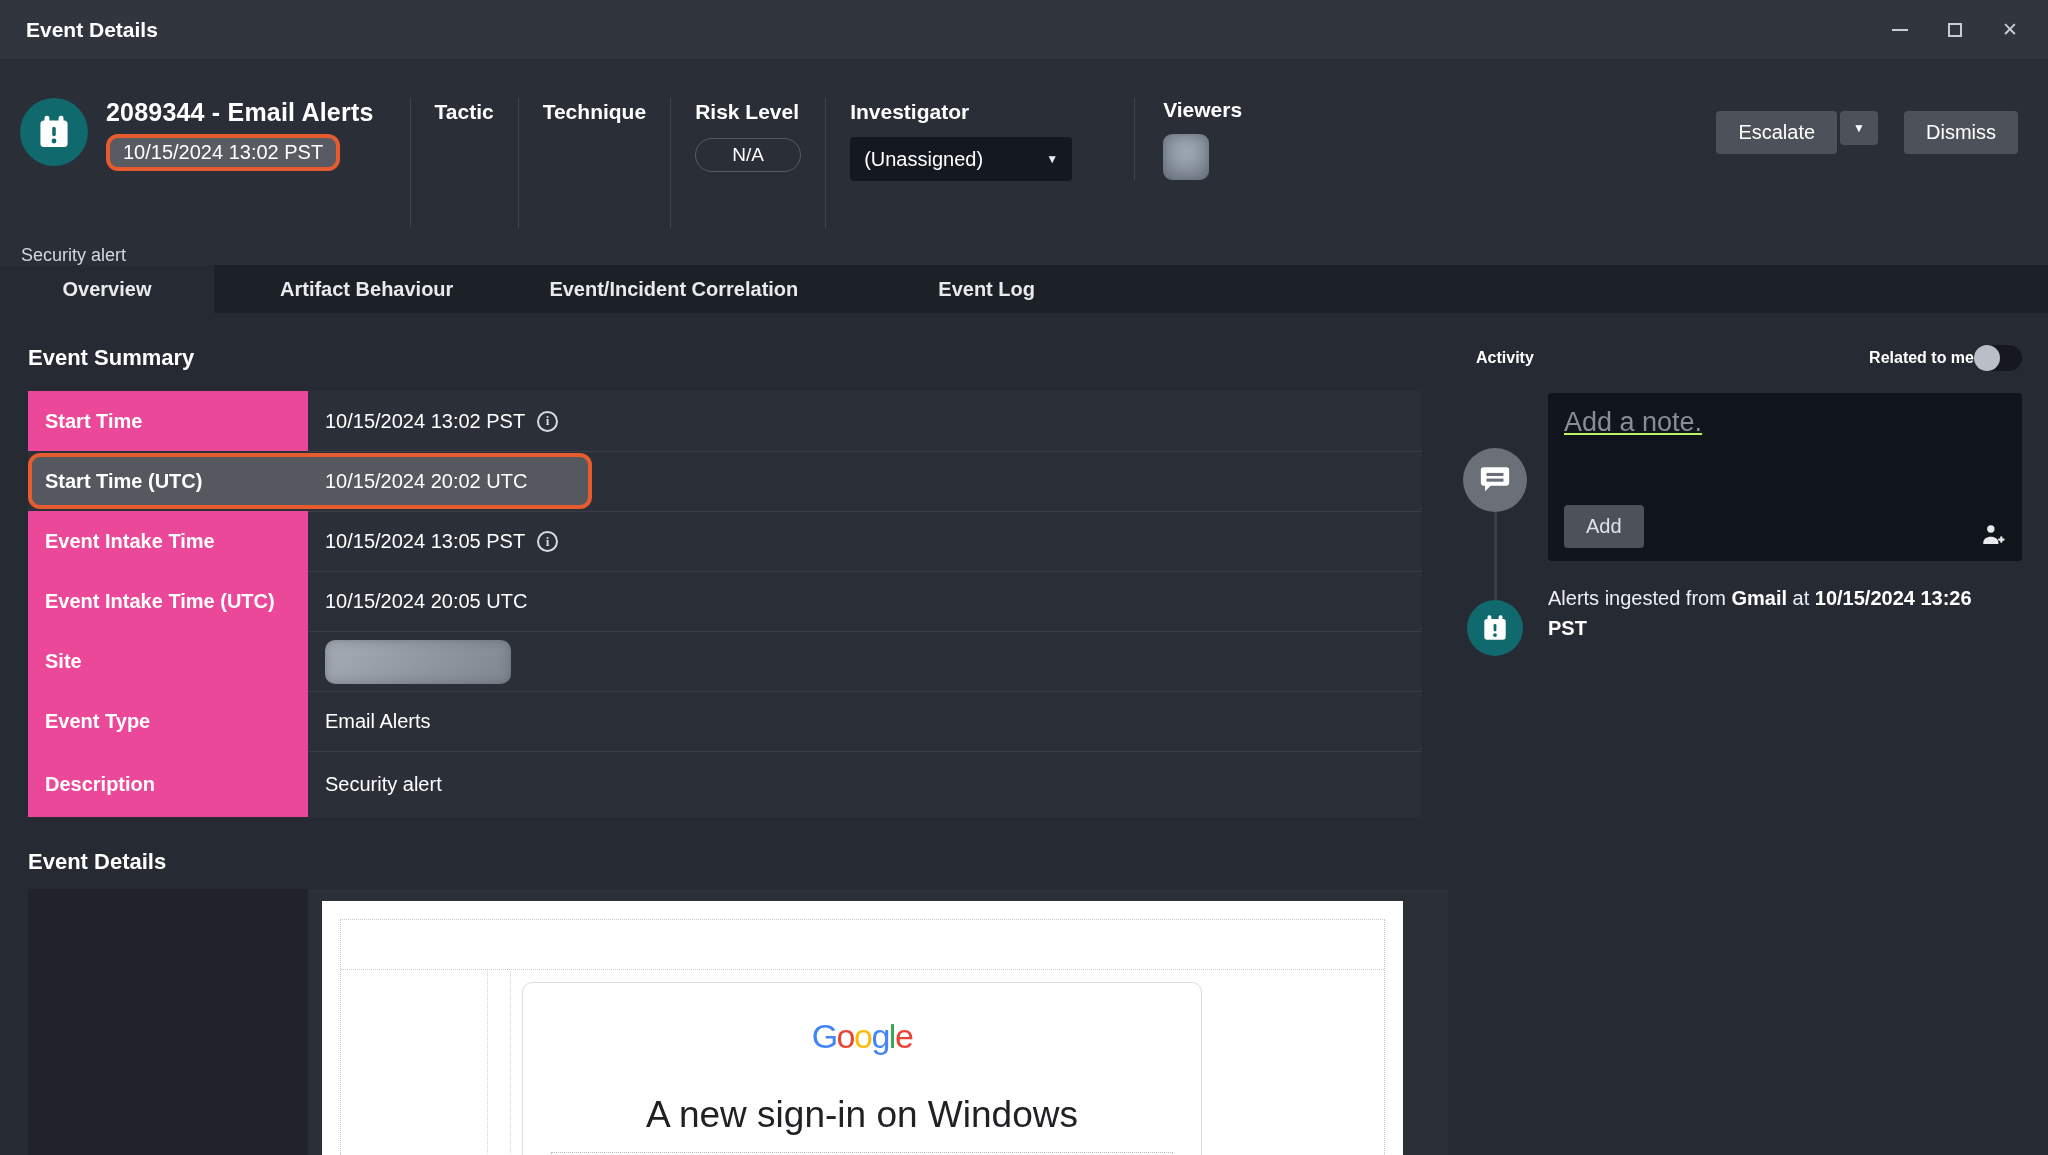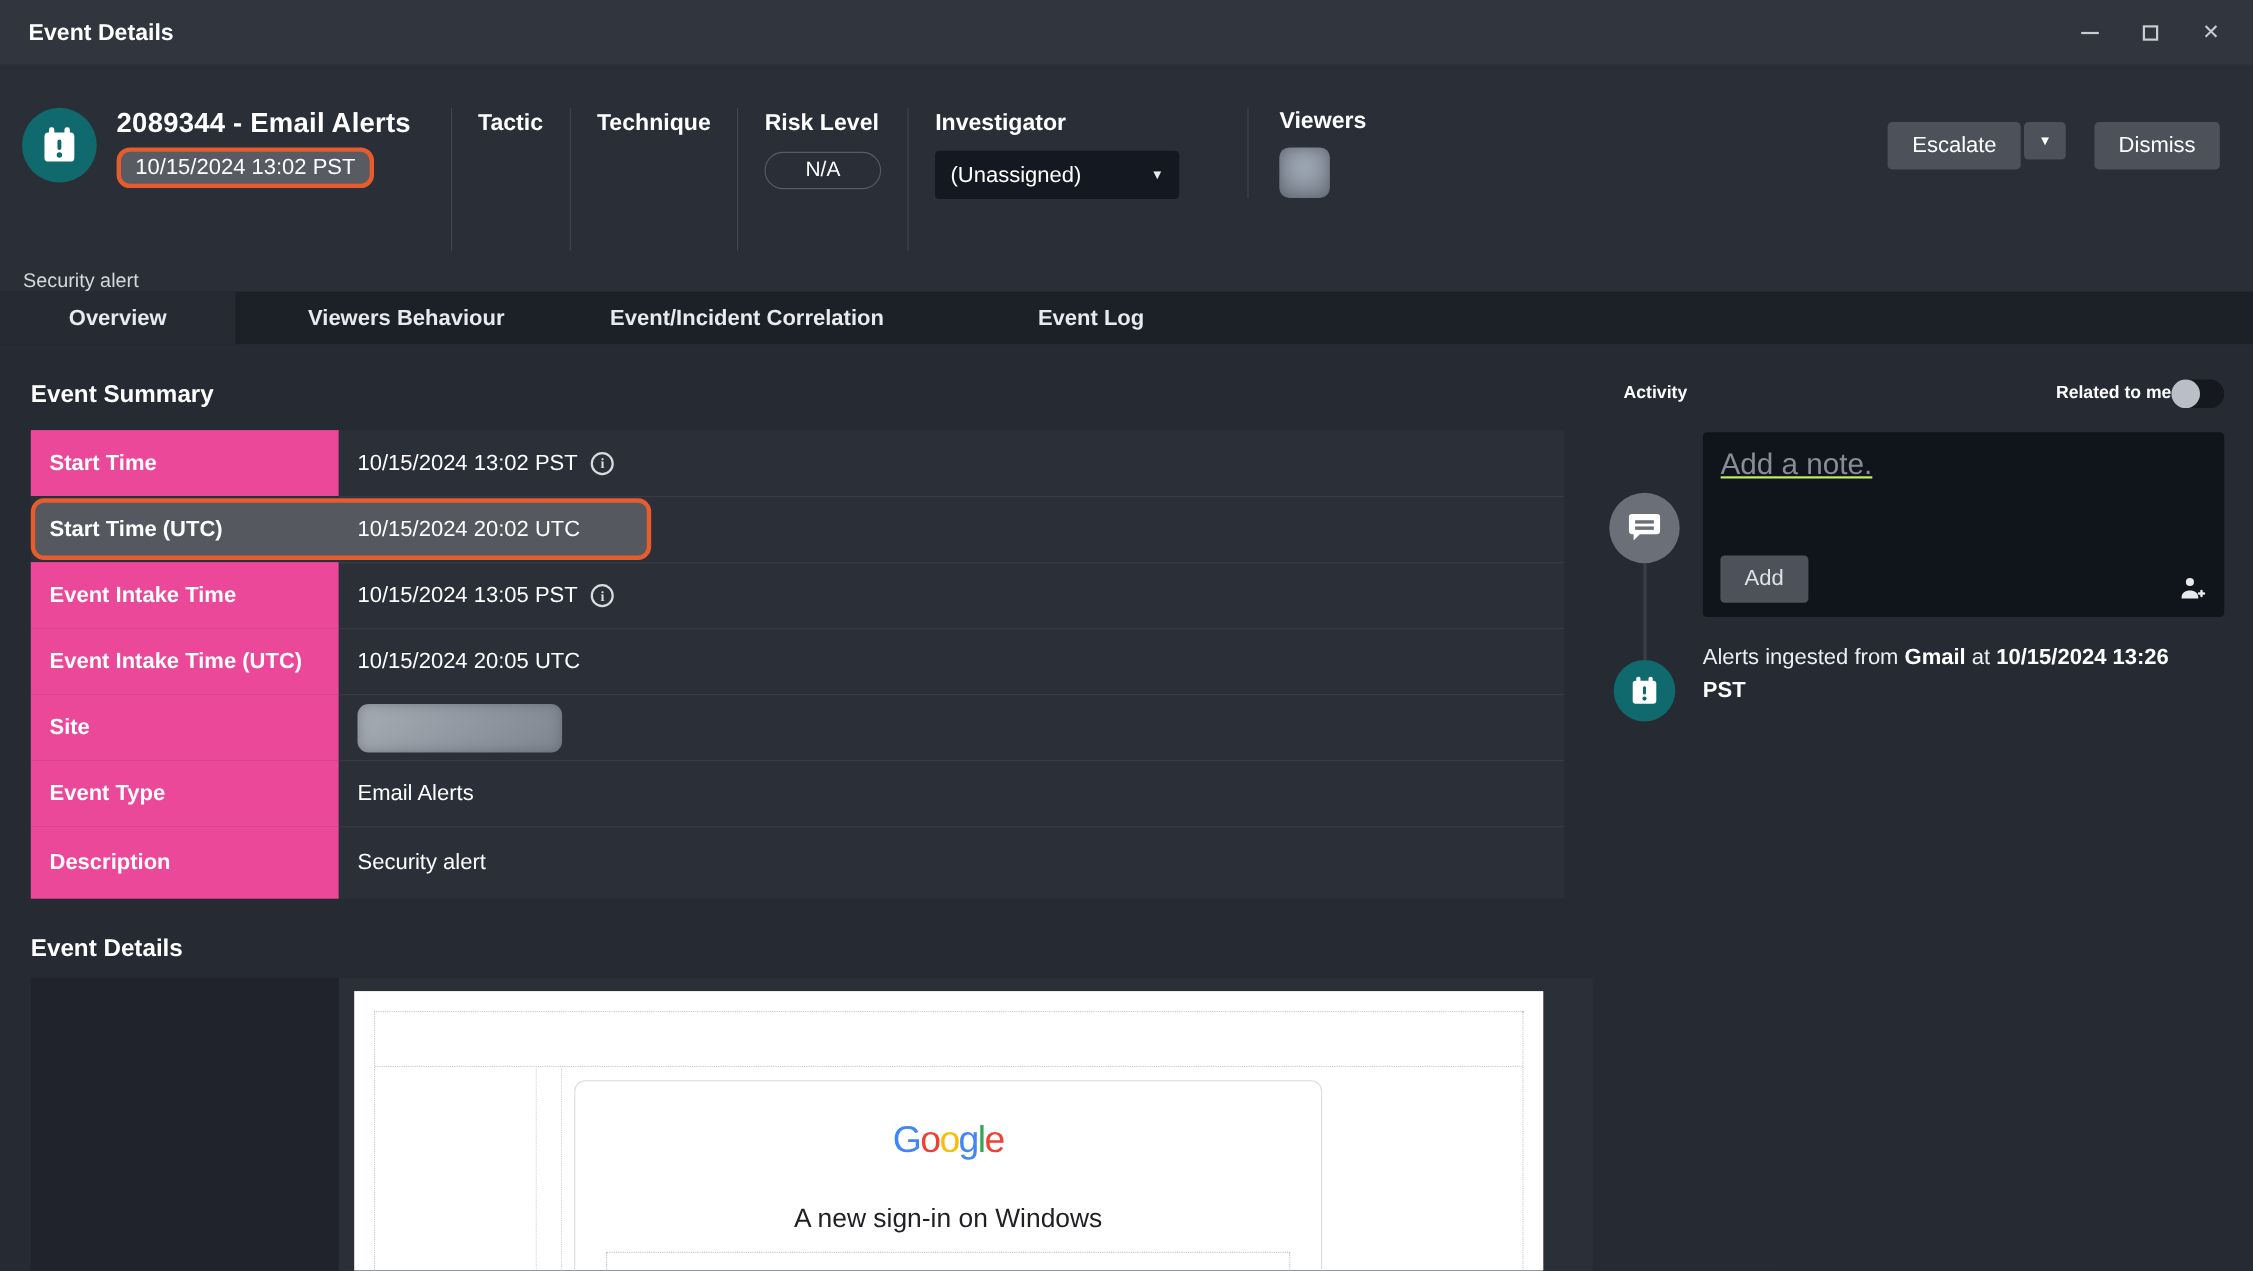--- a/index.html
+++ b/index.html
@@ -106,21 +106,21 @@
   .email-head { height:50px; border-bottom:1px dotted #c4c6c8; }
   .email-colspacer {
     position:absolute; left:146px; top:51px; bottom:0; width:24px;
     border-left:1px dotted #cfd1d3; border-right:1px dotted #cfd1d3;
   }
   .email-card {
     margin:12px 0 0 181px; width:680px; min-height:400px;
     border:1px solid #dadce0; border-radius:10px; padding:34px 26px 0 26px;
   }
   .glogo { text-align:center; font-size:34px; letter-spacing:-1.5px; }
-  .headline { text-align:center; font-size:24px; font-weight:normal; color:#202124; margin-top:38px; }
+  .headline { text-align:center; font-size:37px; font-weight:normal; color:#202124; margin-top:38px; }
   .avatar-row {
     margin:16px 2px 0 2px; border:1px dotted #bdbfc1; padding:10px 0 30px 56px;
     display:flex; align-items:flex-start;
   }
 
   
   .activity { flex:1; position:relative; padding-right:26px; }
   .act-head { display:flex; align-items:center; margin-top:32px; padding-left:28px; }
   .act-title { font-size:16px; font-weight:bold; }
   .toggle-wrap { margin-left:auto; display:flex; align-items:center; }
@@ -214,21 +214,21 @@
       <button class="btn">Escalate</button>
       <button class="btn btn-caret"><span>▼</span></button>
       <button class="btn dismiss">Dismiss</button>
     </div>
   </div>
   <div class="header-desc">Security alert</div>
 </div>
 
 <div class="tabbar">
   <div class="tab active">Overview</div>
-  <div class="tab t2">Viewers Behaviour</div>
+  <div class="tab t2">Artifact Behaviour</div>
   <div class="tab t3">Event/Incident Correlation</div>
   <div class="tab t4">Event Log</div>
 </div>
 
 <div class="content">
   <div class="main">
     <div class="sect-h first">Event Summary</div>
 
     <div class="sum-table">
       <div class="srow">

